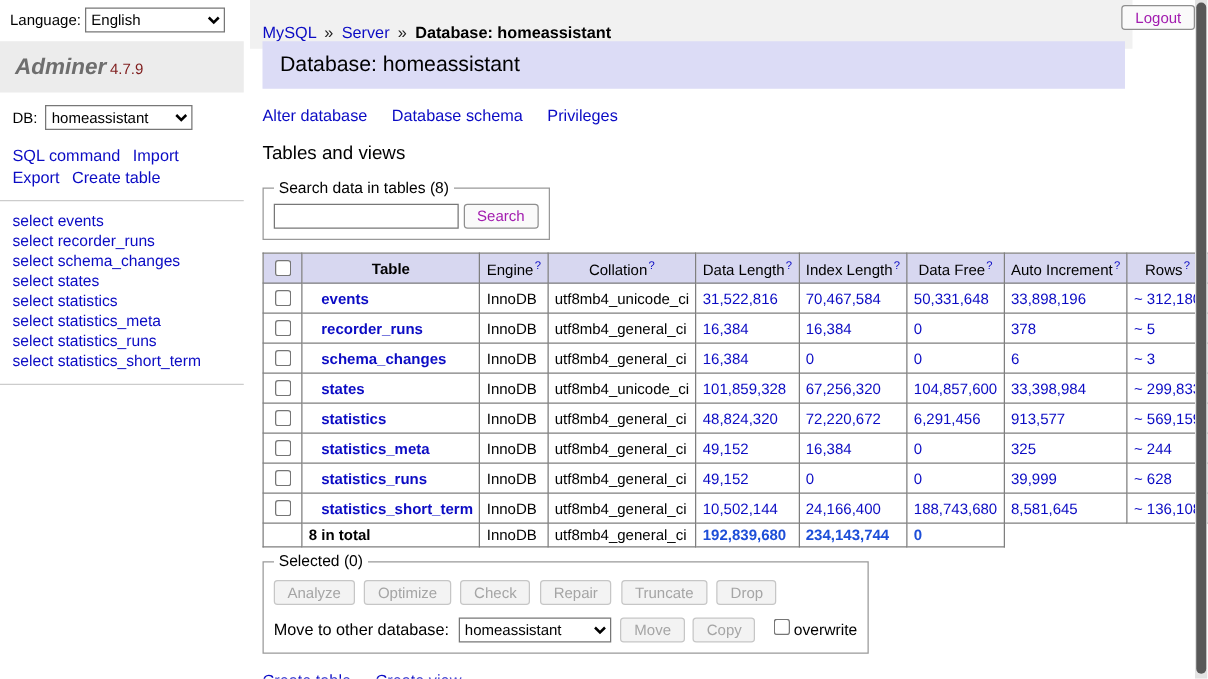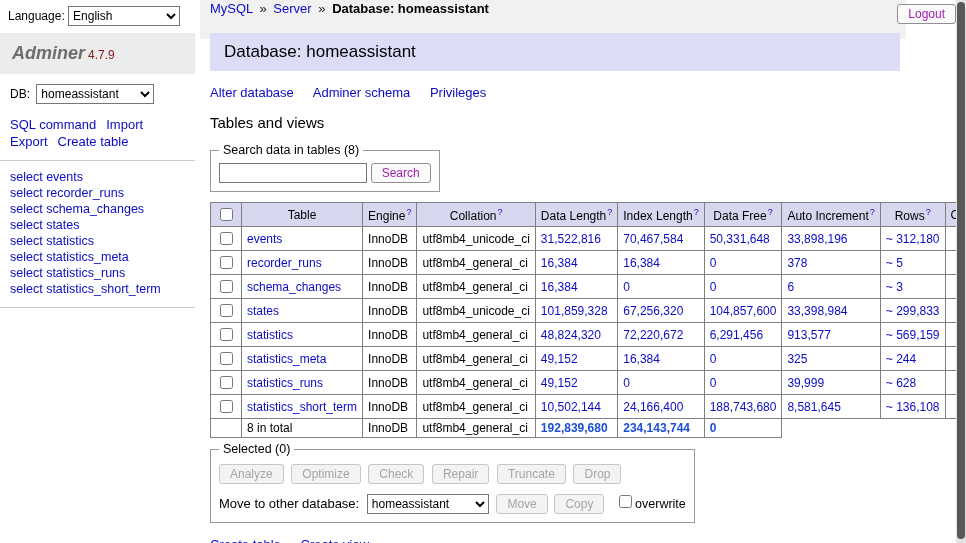--- a/index.html
+++ b/index.html
@@ -9,21 +9,21 @@
     font-family: "Liberation Sans", "DejaVu Sans", sans-serif;
     font-size: 13px; color: #000; background: #fff;
   }
   a { color: var(--link, #0b0bc4); text-decoration: none; cursor: pointer; }
 
   
   .lang-bar { position: absolute; left: 8px; top: 6px; font-size: 12px; }
   .lang-bar select { width: 112px; }
   .breadcrumb {
     position: absolute; left: 200px; top: 0; width: 706px; height: 39px;
-    background: var(--crumb-bg, #f1f1f1); padding: 1px 10px; font-size: 13px;
+    background: var(--crumb-bg, #f1f1f1); padding: 18px 10px; font-size: 13px;
   }
   .breadcrumb .sep { color: #222; margin: 0 3px; }
   .logout { position: absolute; right: 10px; top: 4px; }
 
   
   .scrollbar { position: absolute; right: 0; top: 0; width: 10px; height: 543px; background: #e3e3e3; }
   .scroll-thumb { position: absolute; left: 1px; top: 2px; width: 8px; height: 537px; background: #585858; border-radius: 4px; }
 
   
   .sidebar { position: absolute; left: 0; top: 33px; width: 195px; }
@@ -59,25 +59,25 @@
     padding: 2px 10px; cursor: pointer;
   }
   .btn[disabled] { color: #a5a5a5; background: #f3f3f3; border-color: #c6c6c6; cursor: default; }
 
   select { font-family: inherit; font-size: 12px; border: 1px solid #777; background: #fff; height: 20px; }
 
   
   table { border-collapse: collapse; margin-top: 10px; font-size: 12px; }
   th, td { border: 1px solid #7f7f7f; padding: 2px 5px; height: 18px; white-space: nowrap; }
   .th { background: var(--thead-bg, #d7d7f0); text-align: center; }
-  .bold { font-weight: normal; }
+  .bold { font-weight: bold; }
   sup.help { font-size: 9px; color: var(--link, #0b0bc4); margin-left: 1px; }
   td.num { }
   td.num a { color: var(--link, #0b0bc4); }
-  a.tbl { font-weight: normal; }
+  a.tbl { font-weight: bold; margin-left: 10px; }
   td.black { color: #1d4ed8; font-weight: bold; }
   td.plain { border: none; background: #fff; }
   .col-check { width: 22px; }
   .col-table { width: 118px; text-align: center; }
   .col-engine { width: 48px; }
   .col-collation { width: 102px; }
   .col-datalen { width: 72px; }
   .col-indexlen { width: 74px; }
   .col-datafree { width: 66px; }
   .col-autoinc { width: 82px; }
@@ -135,21 +135,21 @@
     <a>select statistics_runs</a>
     <a>select statistics_short_term</a>
   </p>
 </div>
 
 <div class="content">
   <h2 class="title-bar">Database: homeassistant</h2>
 
   <p class="nav-links">
     <a>Alter database</a>
-    <a>Adminer schema</a>
+    <a>Database schema</a>
     <a>Privileges</a>
   </p>
 
   <h3 class="section-heading">Tables and views</h3>
 
   <fieldset class="search-fieldset">
     <legend>Search data in tables (8)</legend>
     <input type="text" class="search-input" value="" style="">
     <button class="btn">Search</button>
   </fieldset>

